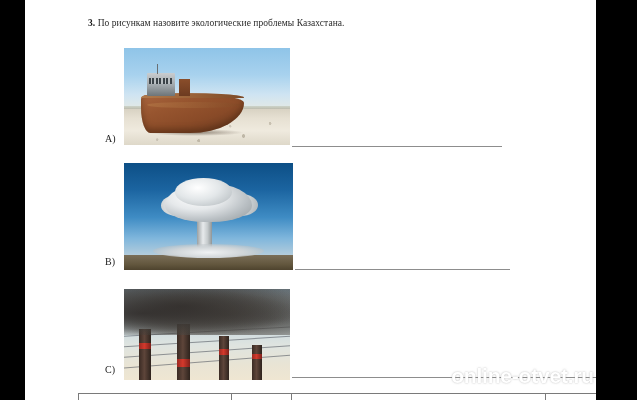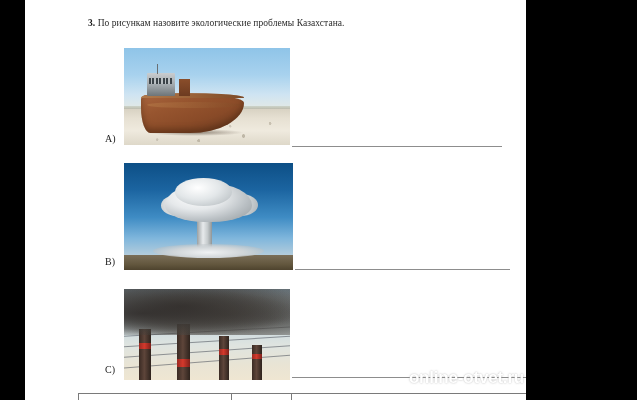--- a/index.html
+++ b/index.html
@@ -10,21 +10,21 @@
   body {
     width: 637px;
     height: 400px;
     overflow: hidden;
     font-family: "Liberation Serif", serif;
     position: relative;
   }
   #screen {
     position: absolute;
     left: 0; top: 0;
-    width: 526px;
+    width: 596px;
     height: 400px;
     background: #000000;
     overflow: hidden;
   }
   
   #page {
     position: absolute;
     left: 25px;
     top: 0px;
     width: 585px;
@@ -215,21 +215,21 @@
     top:0; bottom:0; width:0;
     border-left:1px solid #7a7a7a;
   }
 
   
   .watermark {
     position:absolute;
     right: 2px;
     bottom: 12px;
     font-family: "Liberation Sans", sans-serif;
-    font-size: 17px;
+    font-size: 21px;
     font-weight: bold;
     color: #ffffff;
     letter-spacing: -0.2px;
     text-shadow: 0 0 2px rgba(120,120,120,.55);
     white-space: nowrap;
     z-index: 40;
   }
 </style>
 </head>
 <body>

